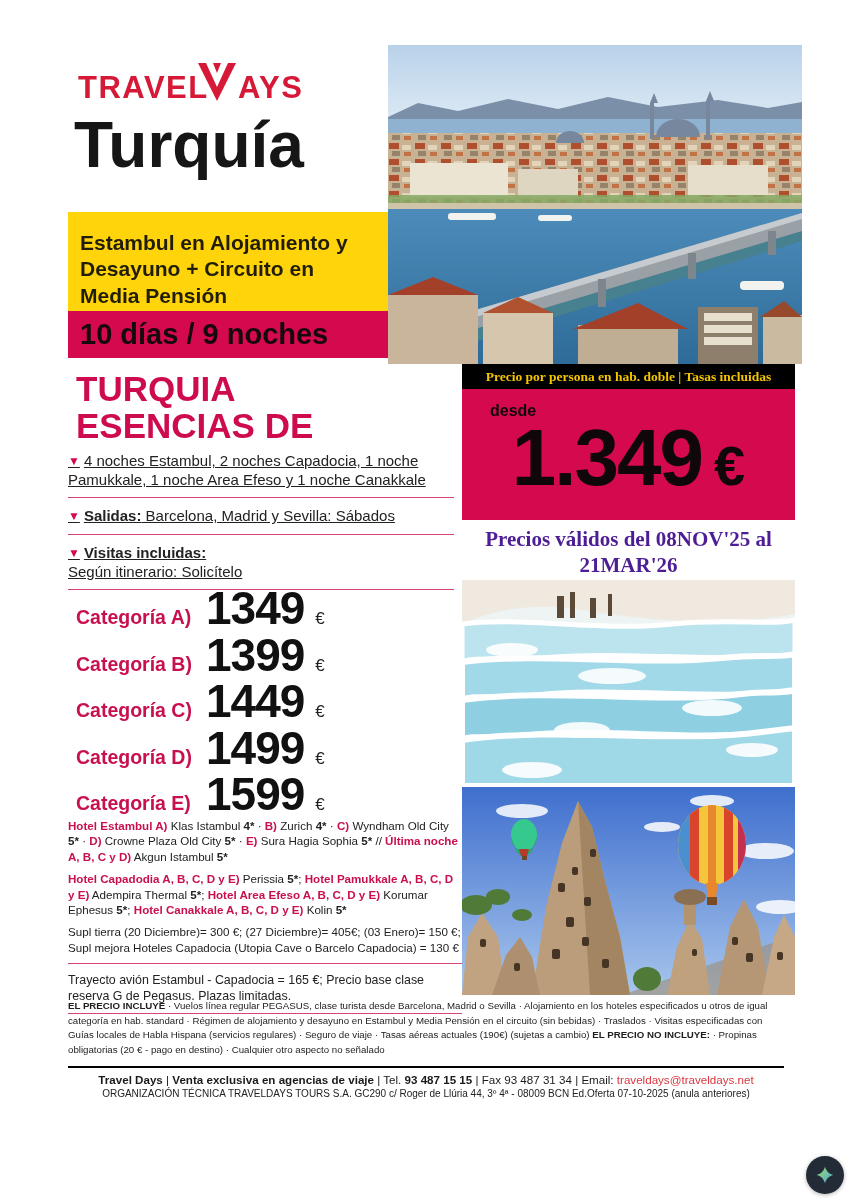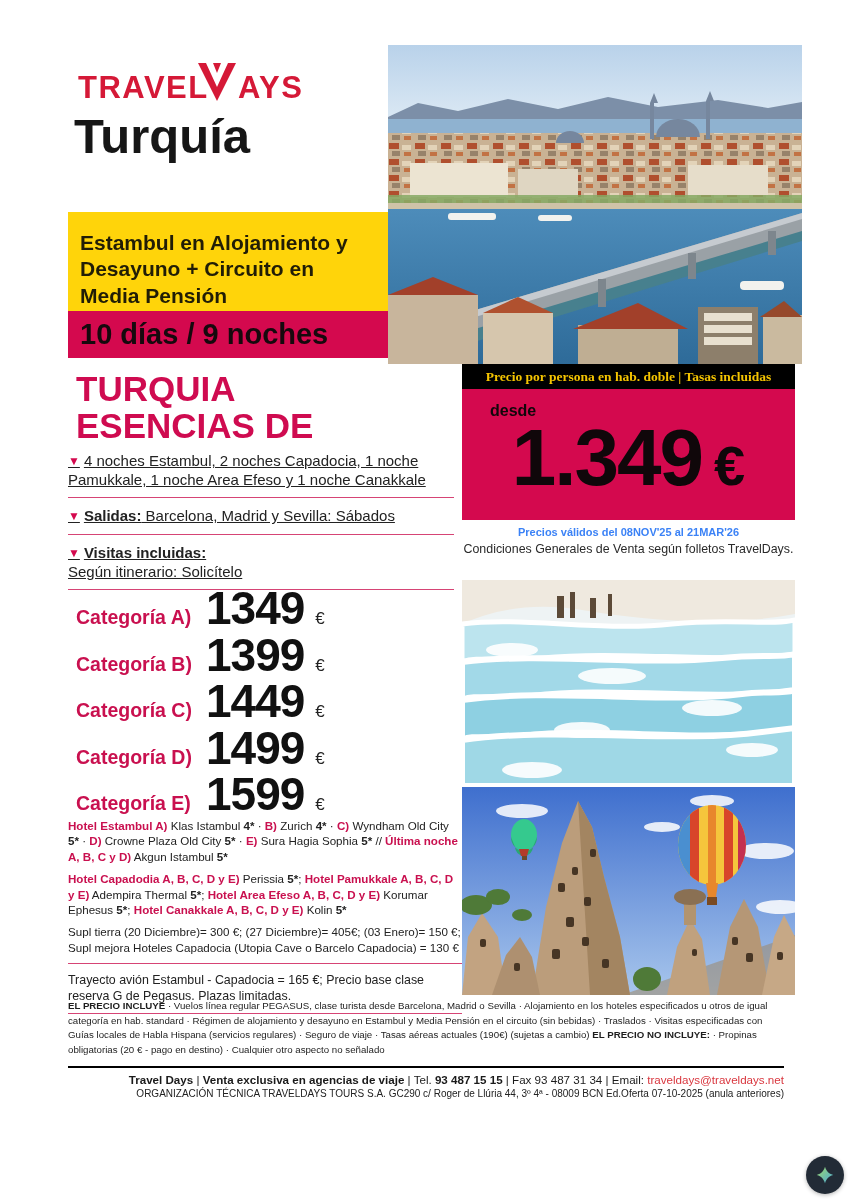--- a/index.html
+++ b/index.html
@@ -7,21 +7,21 @@
   body { font-family:"Liberation Sans", sans-serif; }
   #page {
     position:relative; width:850px; height:1201px; margin:0 auto;
     background:#fff; outline:1px solid #d9d9d9; overflow:hidden;
   }
   
   #logo { position:absolute; left:78px; top:58px; }
   
   #dest-title {
     position:absolute; left:74px; top:108px;
-    font-size:49px; font-weight:bold; color:#161616; letter-spacing:0px;
+    font-size:64px; font-weight:bold; color:#161616; letter-spacing:0px;
   }
   
   #offer-box {
     position:absolute; left:68px; top:212px; width:322px; height:99px;
     background:#ffd40a; padding:18px 12px;
     font-size:21px; font-weight:bold; color:#211d06; line-height:1.25;
   }
   
   #duration-box {
     position:absolute; left:68px; top:311px; width:322px; height:47px;
@@ -51,42 +51,42 @@
   .note-p { font-size:12.4px; line-height:1.3; color:#222; margin:6px 0; }
   .seg-n { font-weight:normal; color:inherit; }
   .seg-b { font-weight:bold; }
   .seg-rb { font-weight:bold; color:#c9104f; }
   .seg-r { color:#d9363e; }
   
   #fineprint { position:absolute; left:68px; top:999px; width:718px; }
   #fineprint p { font-size:9.7px; line-height:1.5; color:#1d1d1d; }
   
   #footer { position:absolute; left:68px; top:1066px; width:716px;
-    border-top:2px solid #000; padding-top:5px; text-align:right; }
+    border-top:2px solid #000; padding-top:5px; text-align:center; }
   .footer-l1 { font-size:11.6px; color:#1a1a1a; line-height:1.25; }
   .footer-l2 { font-size:10px; color:#222; margin-top:1px; }
   
   .photo { position:absolute; overflow:hidden; }
   .photo svg { display:block; width:100%; height:100%; }
   #photo-istanbul { left:388px; top:45px; width:414px; height:319px; }
   #price-header {
     position:absolute; left:462px; top:364px; width:333px; height:25px;
     background:#000; color:#f4c400; font-size:13.5px; font-weight:bold;
     text-align:center; line-height:25px;font-family:Liberation Serif, serif;
   }
   #price-box {
     position:absolute; left:462px; top:389px; width:333px; height:131px;
     background:#d4094e; color:#10070a;
   }
   #price-desde { font-size:16px; font-weight:bold; padding:13px 0 0 28px; }
   #price-row { display:flex; align-items:baseline; justify-content:center; margin-top:-8px; }
   #price-big { font-size:80px; font-weight:bold; letter-spacing:-2px; }
   #price-eur { font-size:56px; font-weight:bold; margin-left:12px; }
   #validity { position:absolute; left:462px; top:526px; width:333px; text-align:center; }
-  .validity-strong { font-size:11px; font-weight:bold; color:#3b82f6; line-height:1.25; }
+  .validity-strong { font-size:21px; font-weight:bold; color:#4c1d95; line-height:1.25;font-family:Liberation Serif, serif; }
   .validity-small { font-size:12.4px; color:#2a2a2a; margin-top:2px; }
   #photo-pamukkale { left:462px; top:580px; width:333px; height:206px; }
   #photo-cappadocia { left:462px; top:787px; width:333px; height:208px; }
   
   #assistant-badge {
     position:absolute; left:806px; top:1156px; width:38px; height:38px;
     border-radius:50%; background:#222b36; display:flex;
     align-items:center; justify-content:center; cursor:pointer;
     box-shadow:0 1px 4px rgba(0,0,0,.3);
   }

